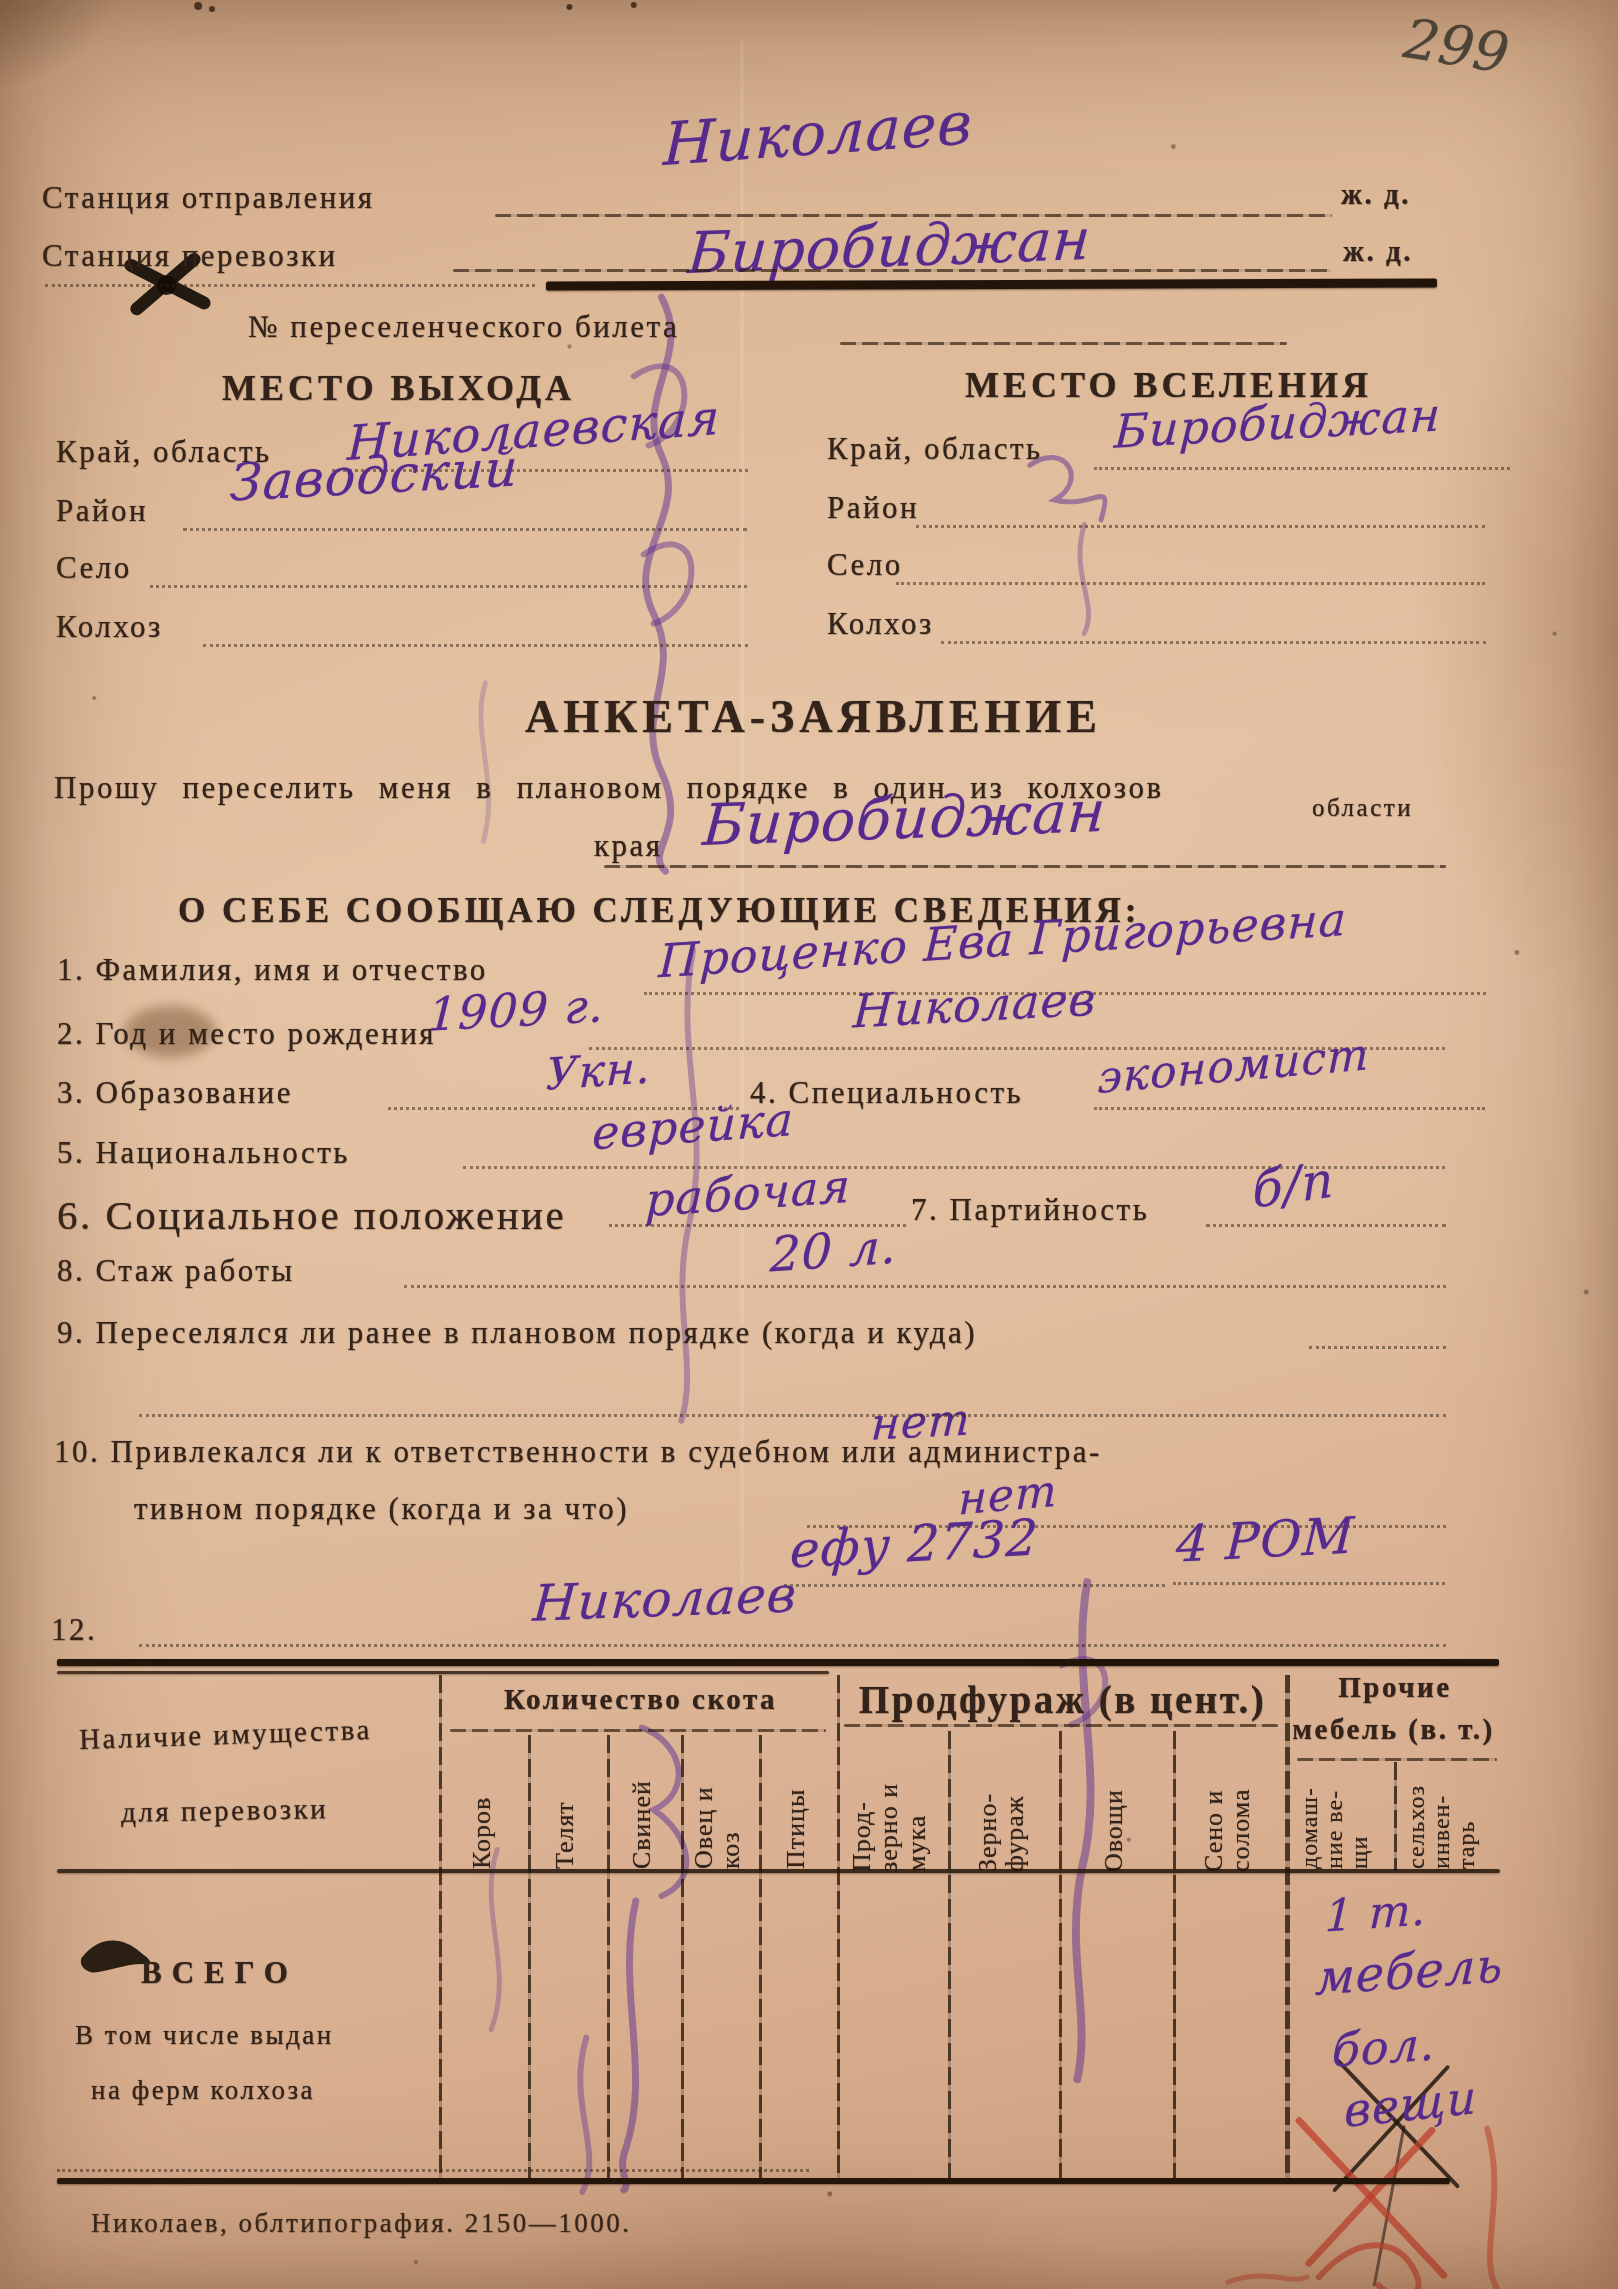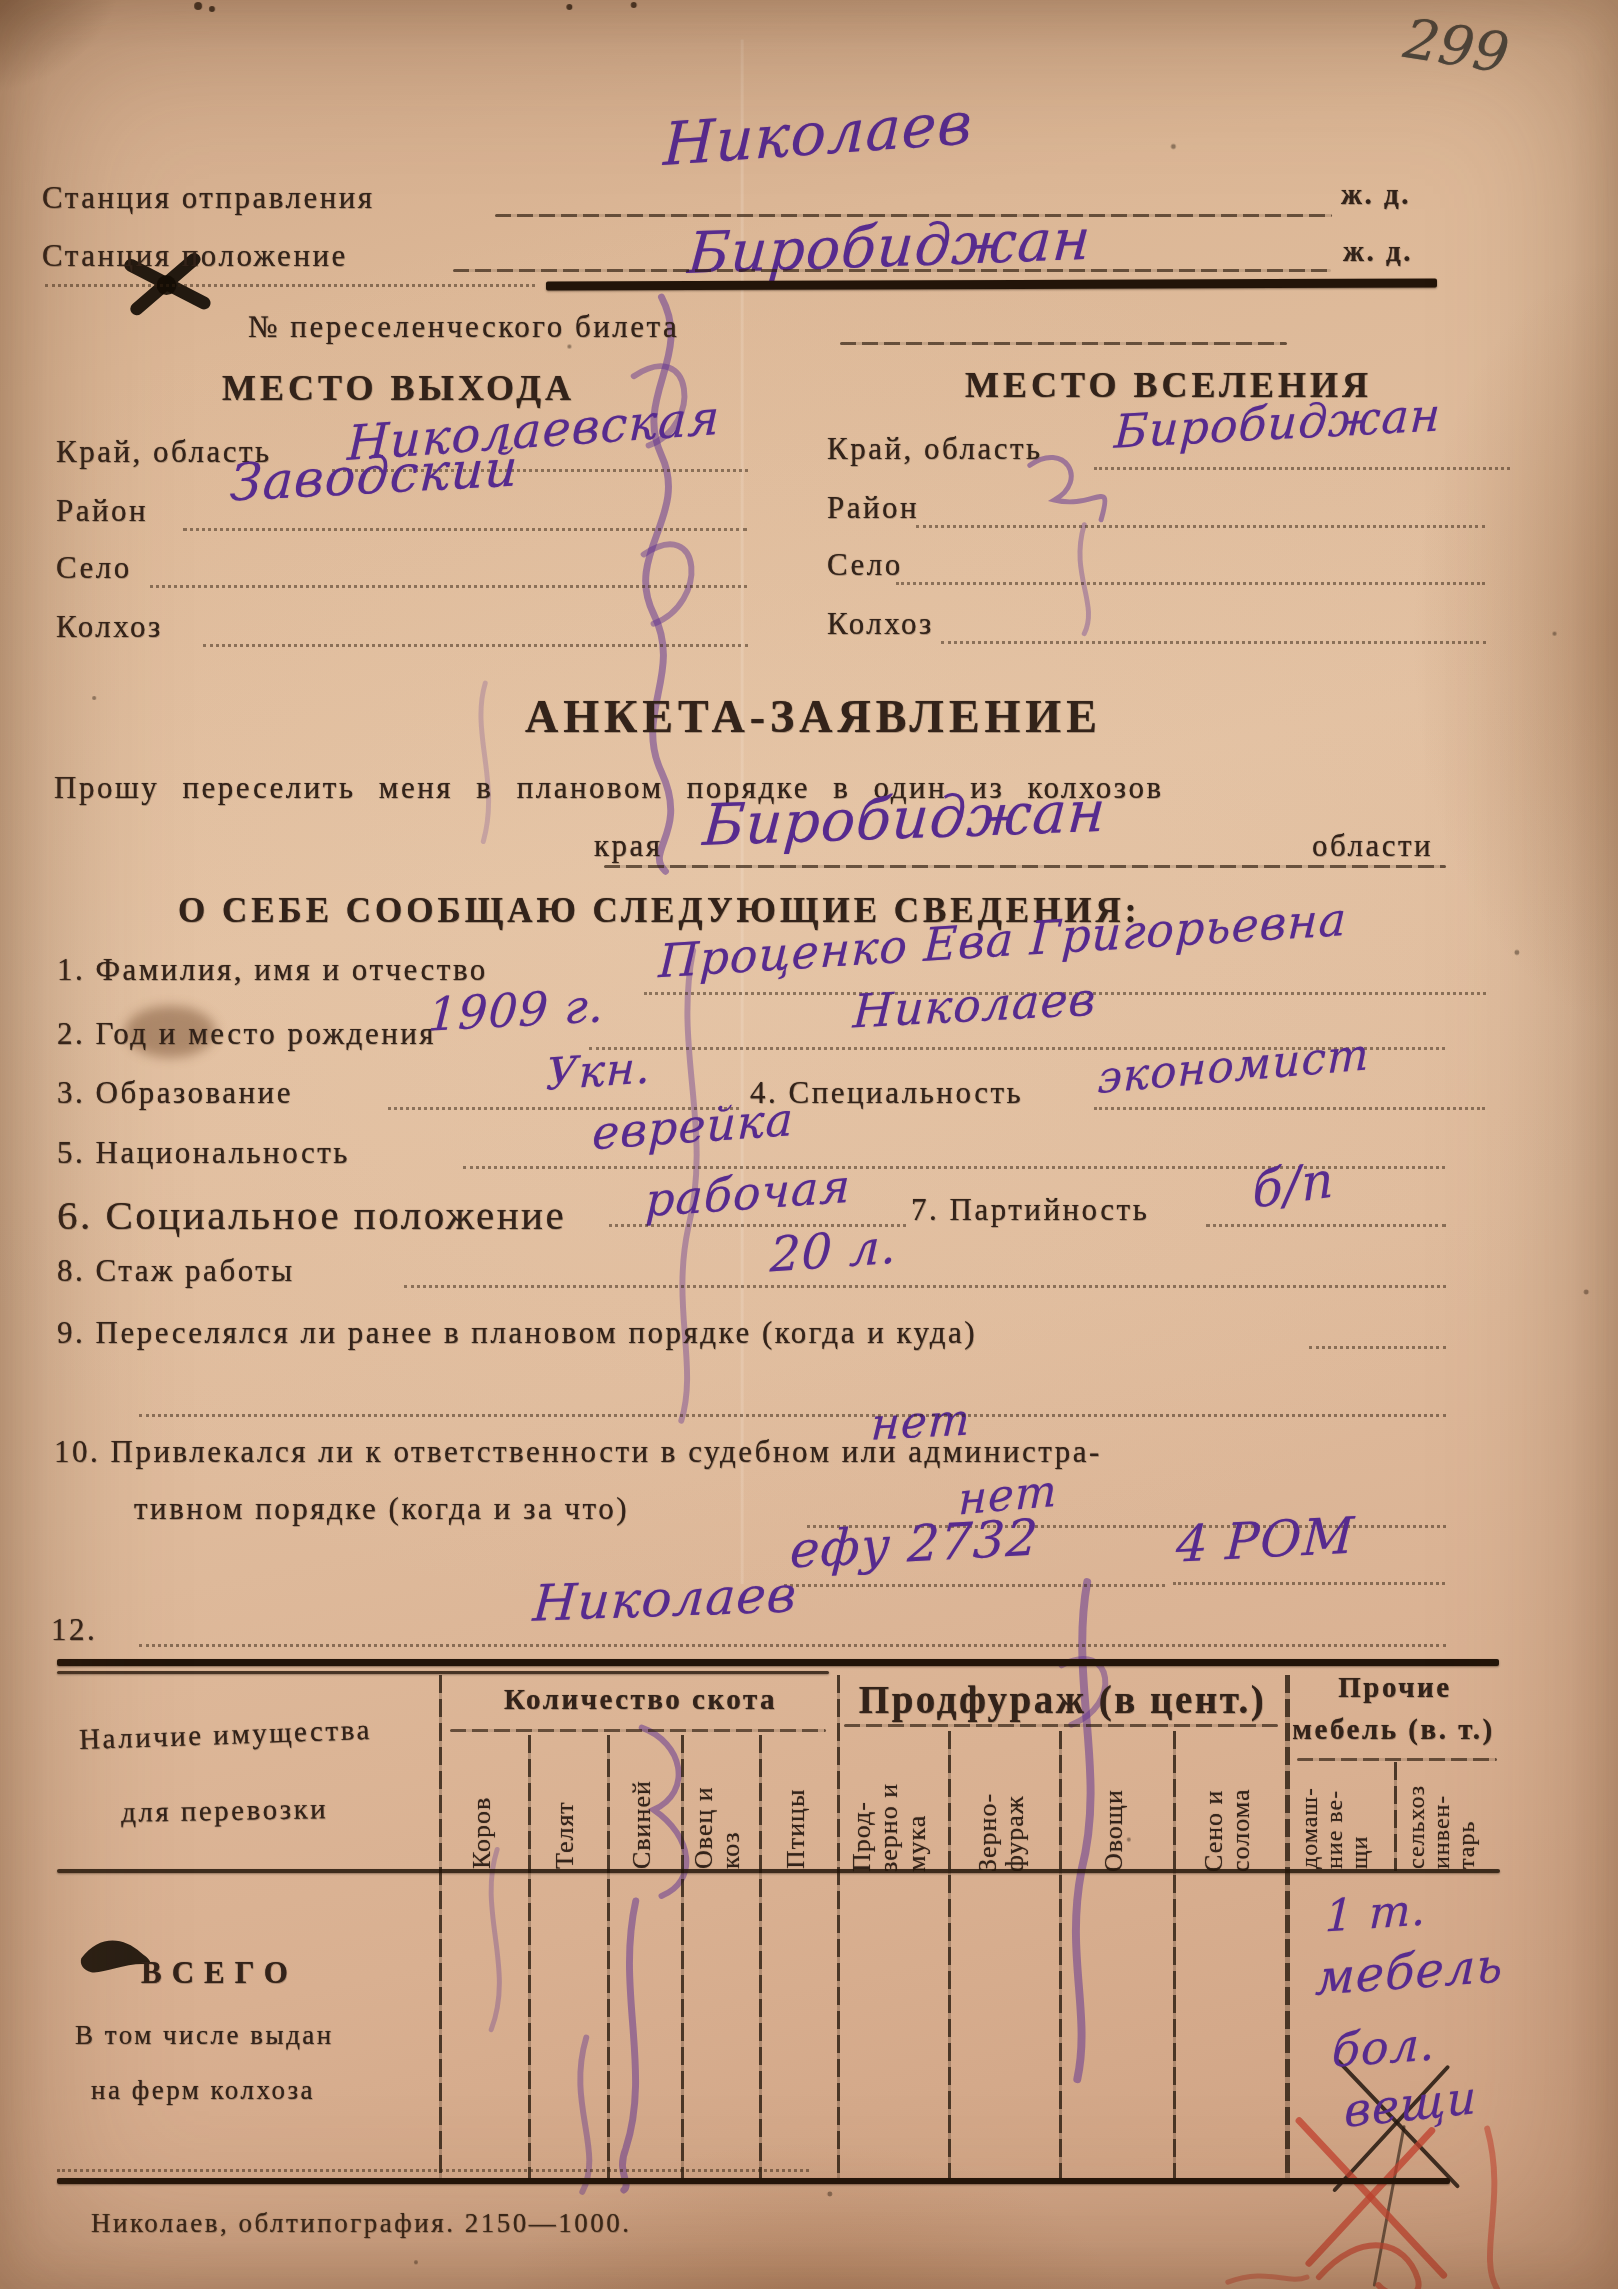--- a/index.html
+++ b/index.html
@@ -115,21 +115,21 @@
   </svg>
 
   <div class="abs pencil" style="left:1404px;top:14px;font-size:55px;transform:rotate(9deg);">299</div>
 
   <div class="abs hw" style="left:663px;top:99px;font-size:59px;transform:rotate(-4deg) skewX(-6deg);">Николаев</div>
   <div class="abs pr" style="left:42px;top:180px;font-size:31px;">Станция отправления</div>
   <div class="abs rule" style="left:495px;top:214px;width:837px;"></div>
   <div class="abs pr bold" style="left:1341px;top:178px;font-size:29px;">ж. д.</div>
 
   <div class="abs hw" style="left:688px;top:213px;font-size:57px;transform:rotate(-2deg) skewX(-6deg);">Биробиджан</div>
-  <div class="abs pr" style="left:42px;top:238px;font-size:31px;">Станция положение</div>
+  <div class="abs pr" style="left:42px;top:238px;font-size:31px;">Станция перевозки</div>
   <div class="abs rule" style="left:453px;top:269px;width:878px;"></div>
   <div class="abs pr bold" style="left:1343px;top:235px;font-size:29px;">ж. д.</div>
 
   <div class="abs dot" style="left:45px;top:284px;width:490px;"></div>
   <div class="abs heavy" style="left:546px;top:280px;width:891px;height:9px;transform:rotate(-0.2deg);"></div>
 
   <div class="abs pr" style="left:248px;top:309px;font-size:31px;">№ переселенческого билета</div>
   <div class="abs rule" style="left:840px;top:342px;width:447px;"></div>
 
   <div class="abs pr bold" style="left:222px;top:368px;font-size:36px;letter-spacing:4px;">МЕСТО ВЫХОДА</div>
@@ -161,21 +161,21 @@
 
   <div class="abs pr" style="left:827px;top:606px;font-size:31px;">Колхоз</div>
   <div class="abs dot" style="left:941px;top:641px;width:545px;"></div>
 
   <div class="abs pr bold ctr" style="left:525px;top:691px;width:535px;font-size:46px;letter-spacing:5px;">АНКЕТА-ЗАЯВЛЕНИЕ</div>
   <div class="abs pr" style="left:54px;top:770px;width:1396px;font-size:31px;word-spacing:13px;">Прошу переселить меня в плановом порядке в один из колхозов</div>
 
   <div class="abs pr" style="left:594px;top:828px;font-size:31px;">края</div>
   <div class="abs hw" style="left:703px;top:785px;font-size:57px;transform:rotate(-2deg) skewX(-6deg);">Биробиджан</div>
   <div class="abs rule" style="left:604px;top:865px;width:842px;"></div>
-  <div class="abs pr" style="left:1312px;top:828px;font-size:31px;">области</div>
+  <div class="abs pr" style="left:1312px;top:794px;font-size:25px;">области</div>
 
   <div class="abs pr bold" style="left:178px;top:891px;font-size:35px;letter-spacing:4px;">О СЕБЕ СООБЩАЮ СЛЕДУЮЩИЕ СВЕДЕНИЯ:</div>
 
   <div class="abs pr" style="left:57px;top:952px;font-size:31px;">1. Фамилия, имя и отчество</div>
   <div class="abs hw" style="left:658px;top:913px;font-size:46px;transform:rotate(-3.5deg) skewX(-6deg);">Проценко Ева Григорьевна</div>
   <div class="abs dot" style="left:644px;top:992px;width:842px;"></div>
 
   <div class="abs pr" style="left:57px;top:1016px;font-size:31px;">2. Год и место рождения</div>
   <div class="abs hw" style="left:428px;top:983px;font-size:46px;transform:rotate(-3deg) skewX(-6deg);">1909 г.</div>
   <div class="abs hw" style="left:853px;top:978px;font-size:46px;transform:rotate(-3deg) skewX(-6deg);">Николаев</div>

